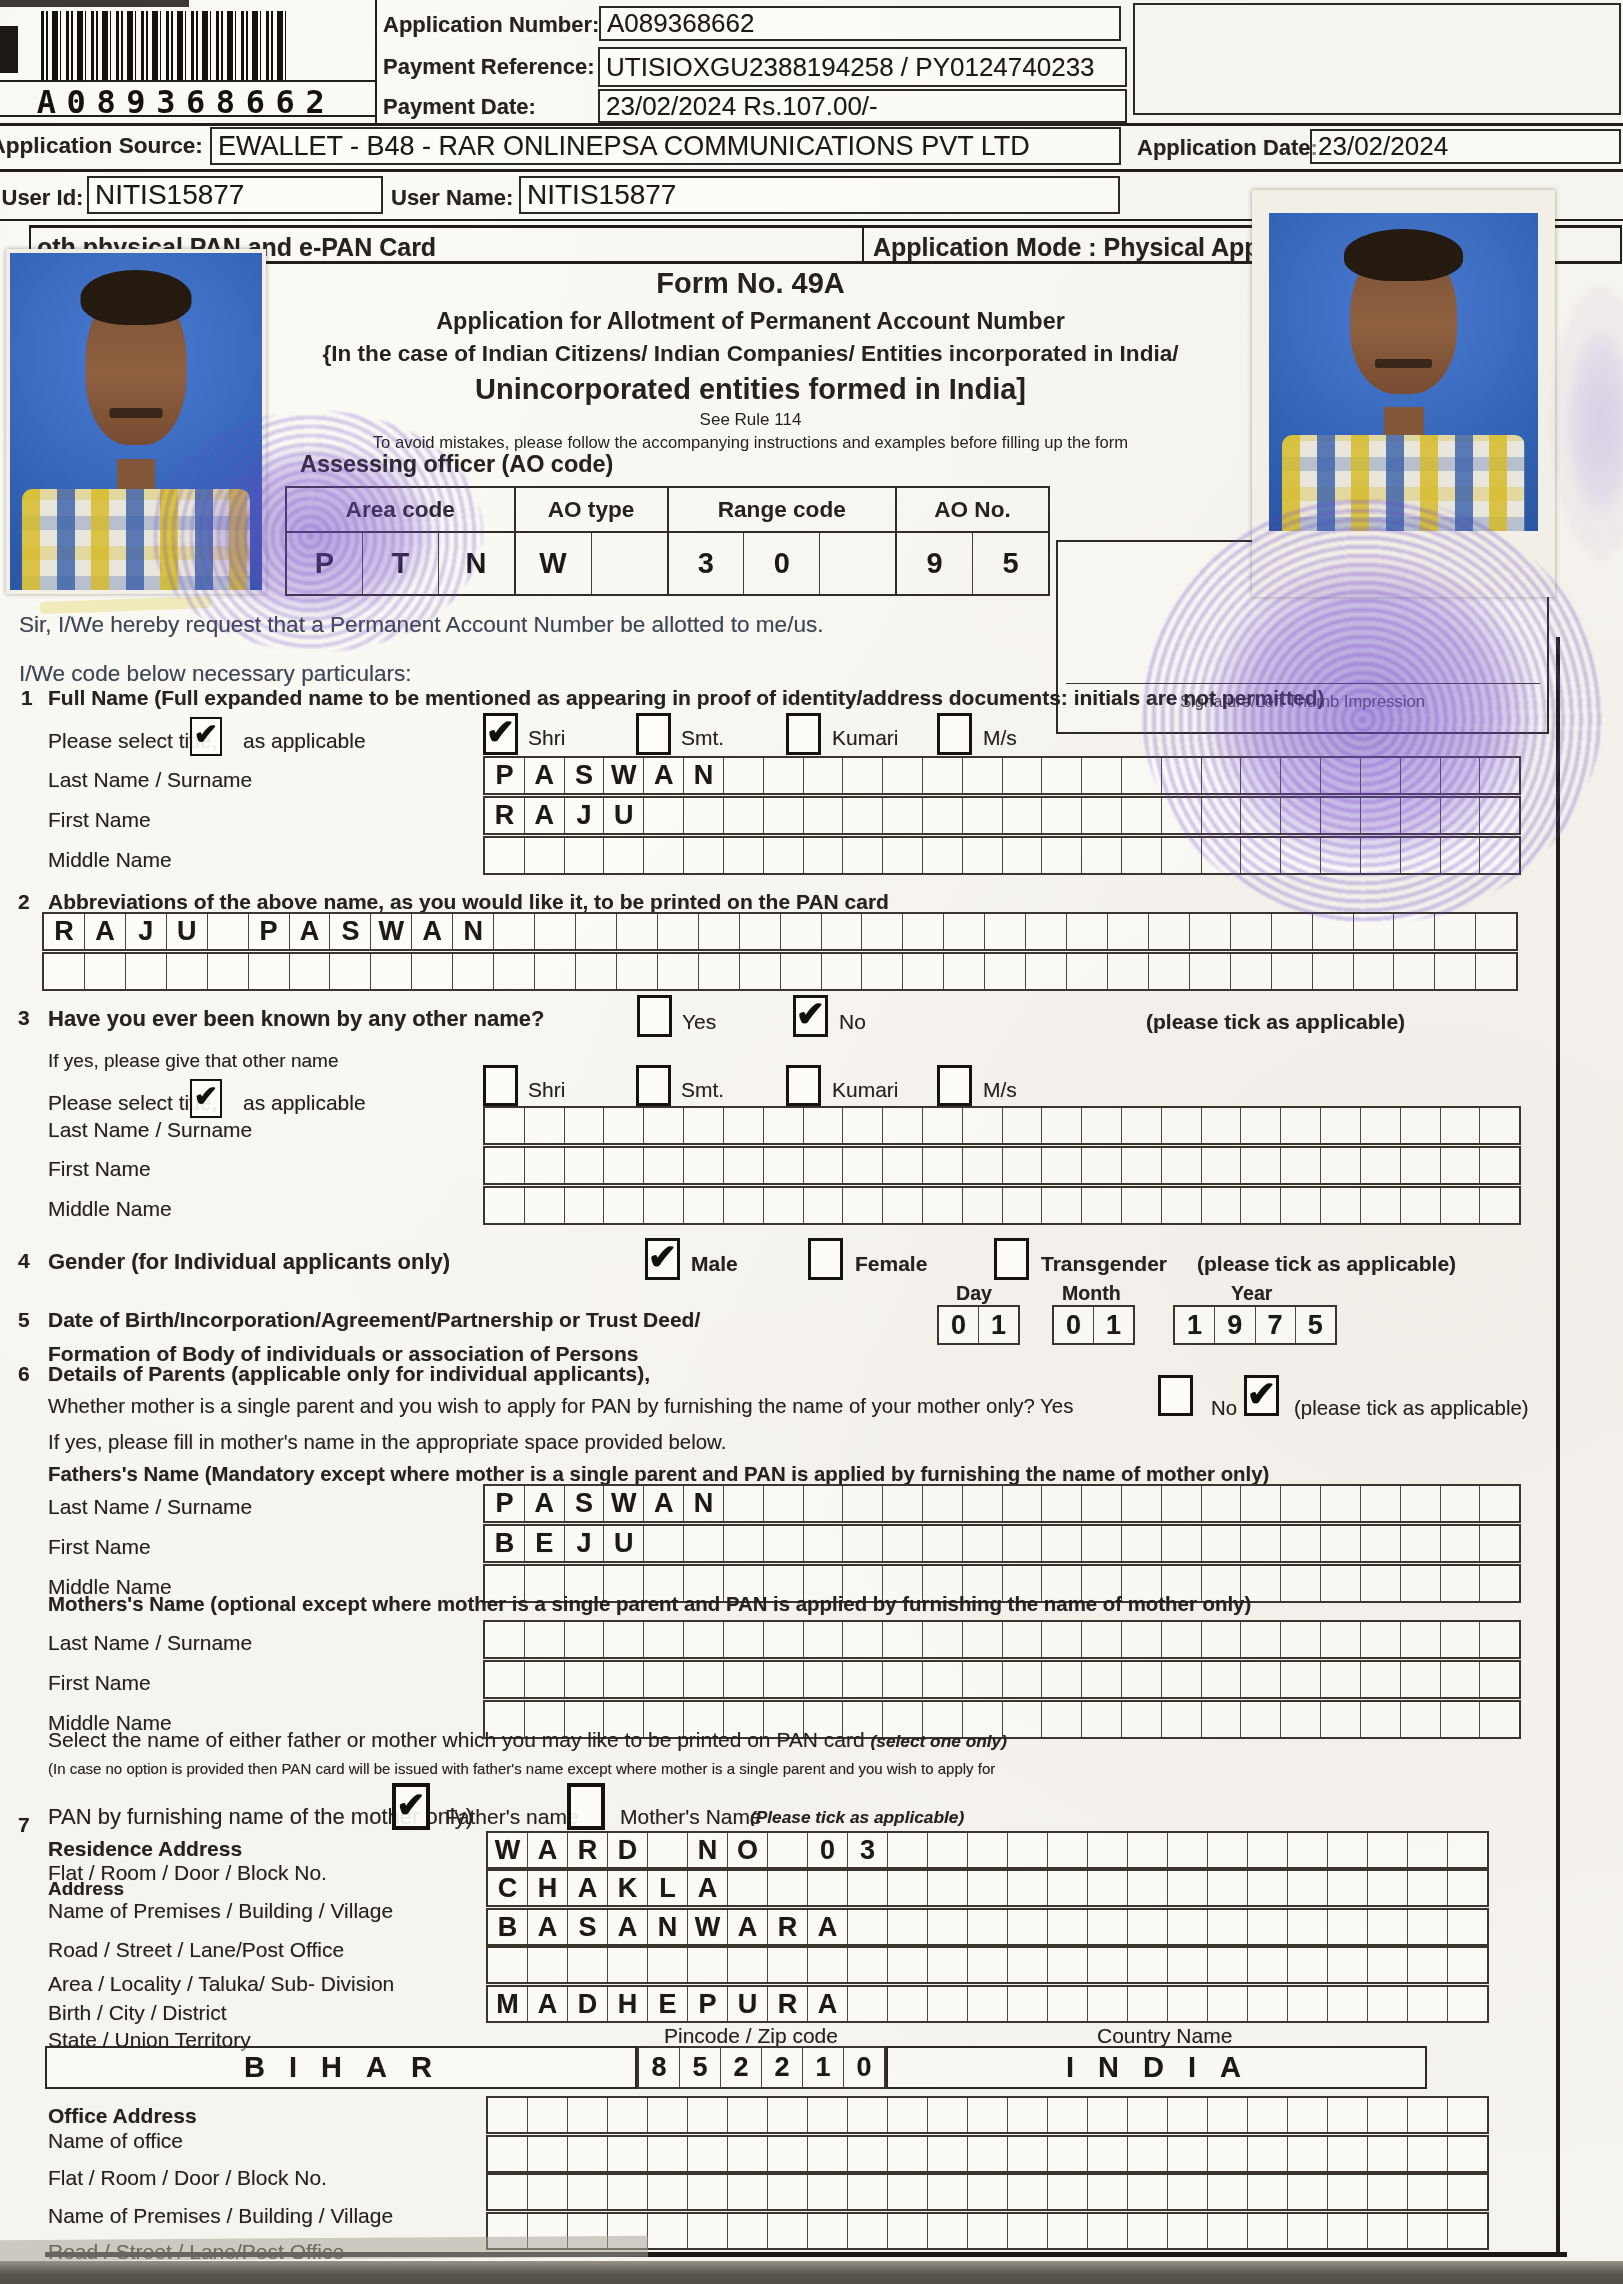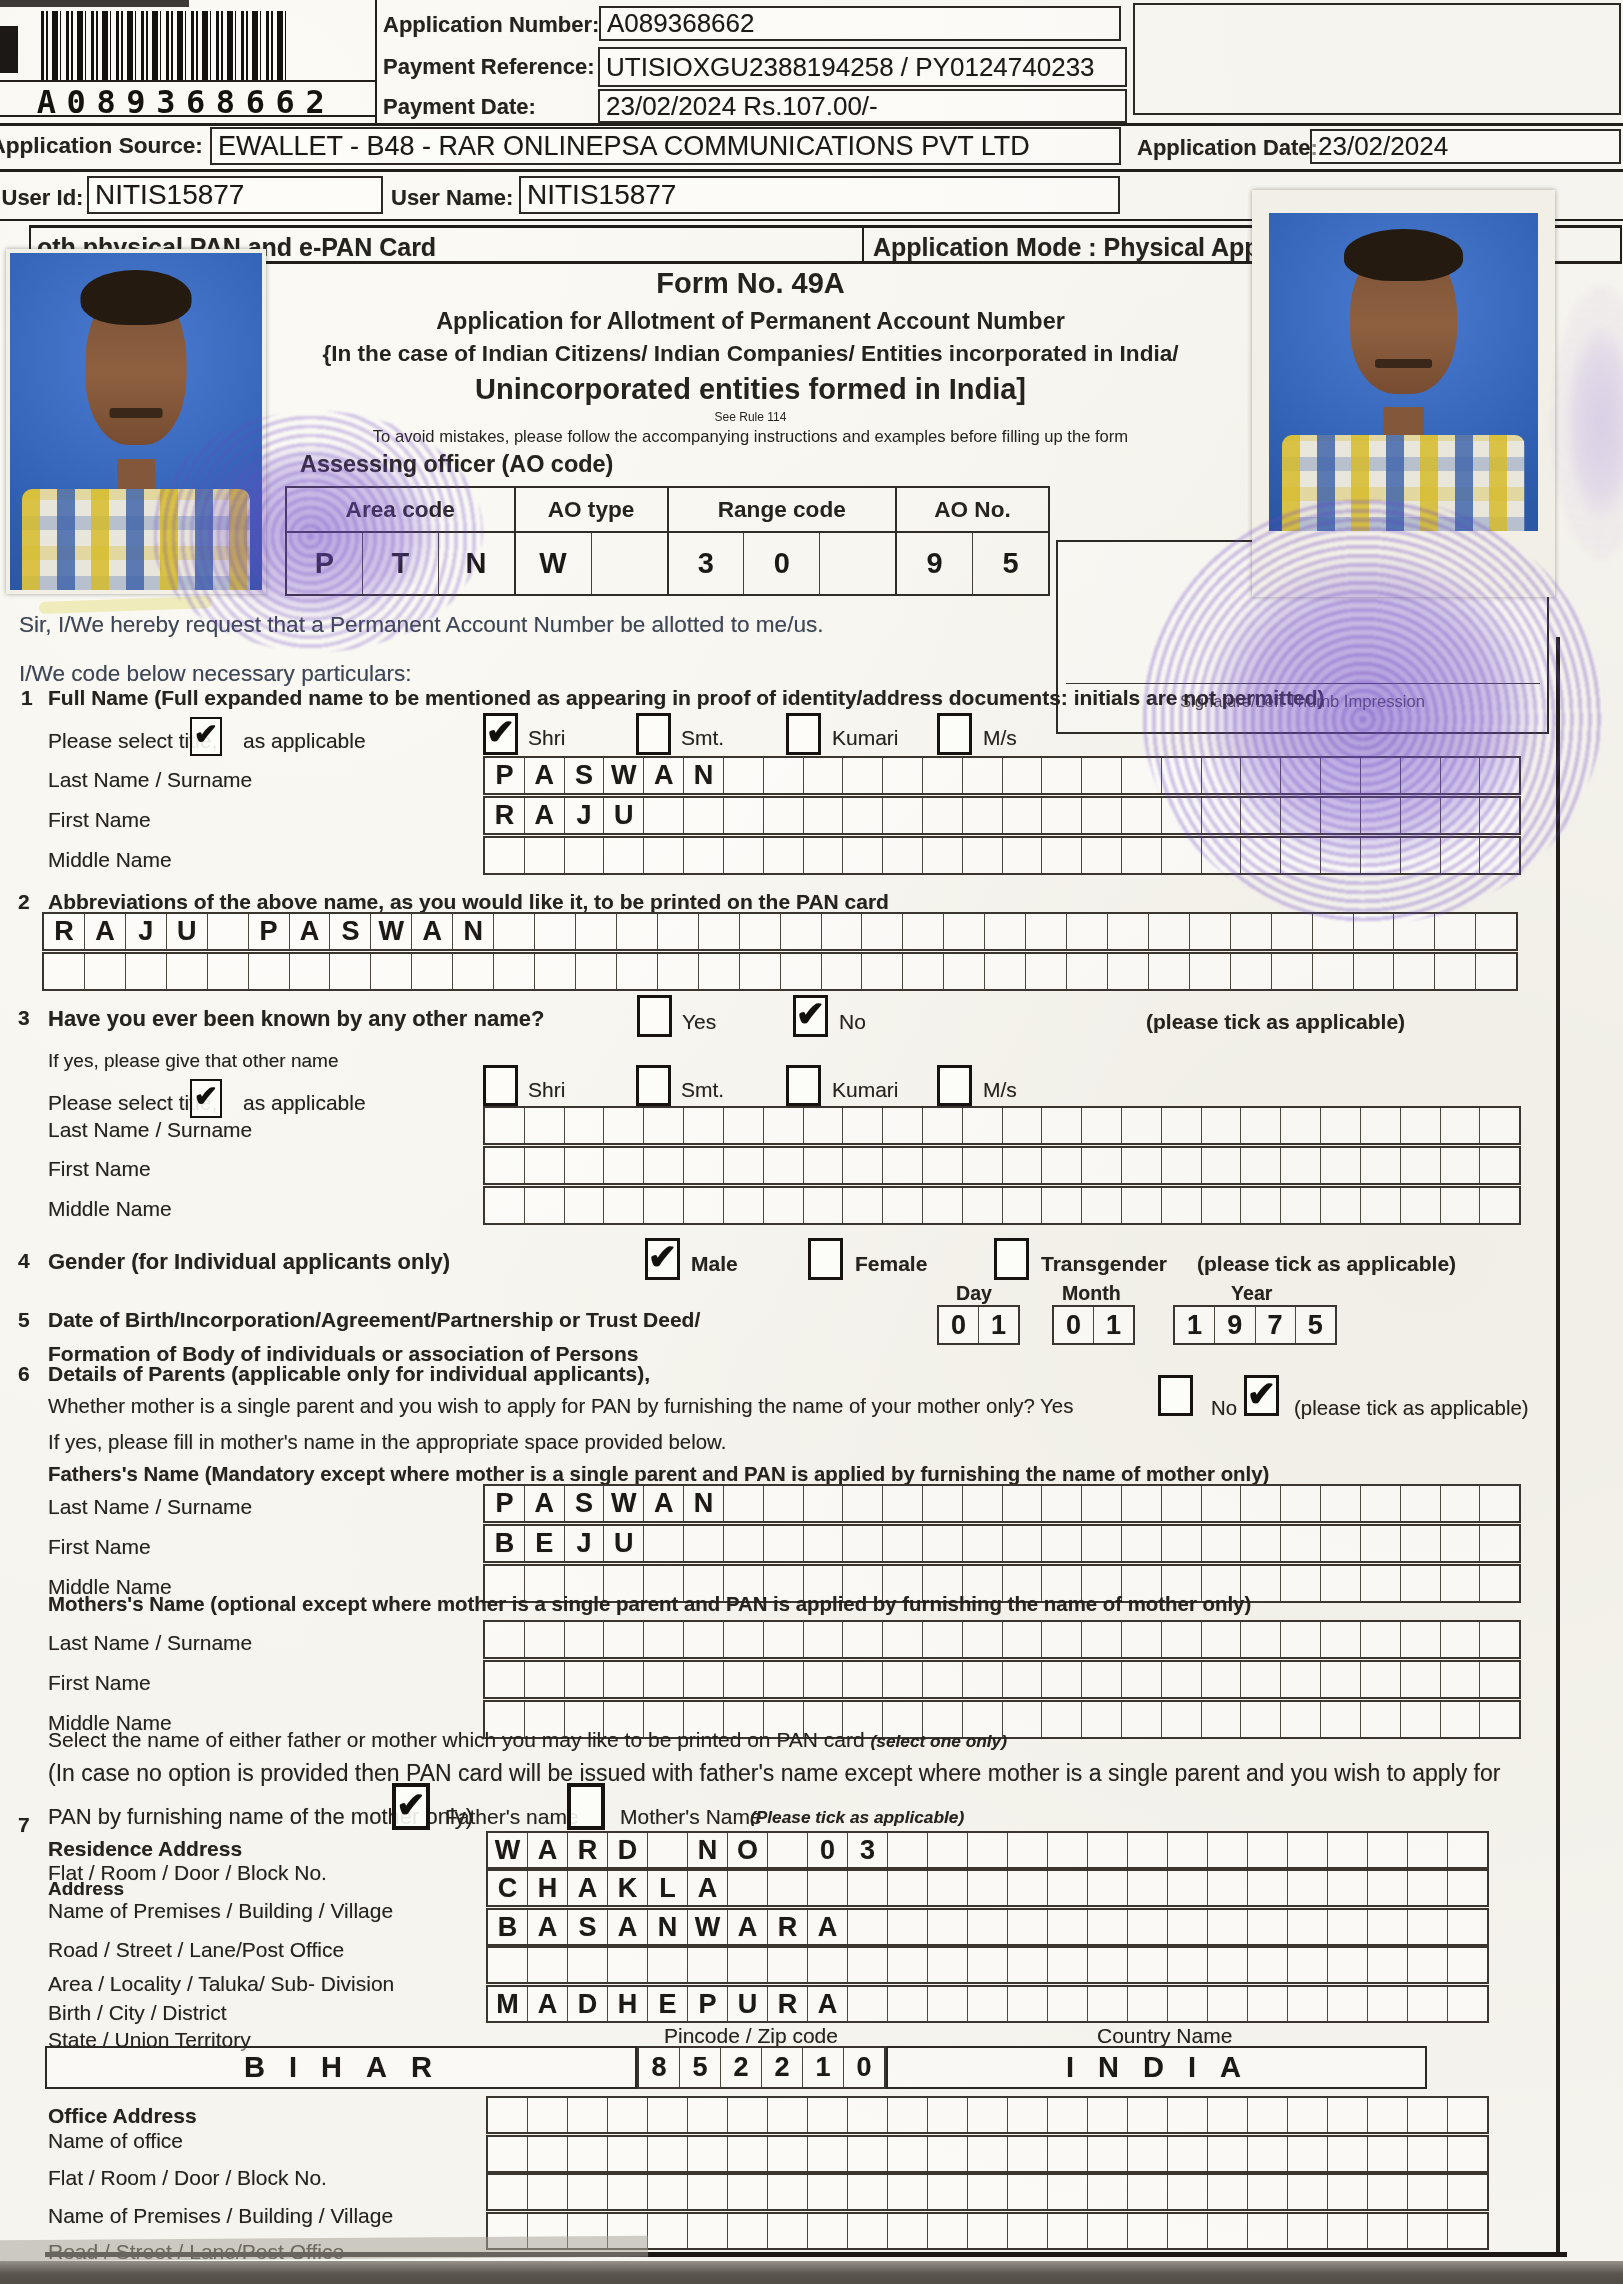--- a/index.html
+++ b/index.html
@@ -133,21 +133,21 @@
     <div class="t b" style="left:6px;top:4.5px;font-size:25px">oth physical PAN and e-PAN Card</div>
     <div class="vr" style="left:831px;top:0;width:2.3px;height:35px"></div>
     <div class="t b" style="left:842px;top:4.5px;font-size:25px">Application Mode : Physical Appli</div>
   </div>
 
   <div class="a" style="left:249px;top:267px;width:1003px;text-align:center">
     <div class="b" style="font-size:29px;margin-bottom:7.5px">Form No. 49A</div>
     <div class="b" style="font-size:23.4px;margin-bottom:6px">Application for Allotment of Permanent Account Number</div>
     <div class="b" style="font-size:22.6px;margin-bottom:6px">{In the case of Indian Citizens/ Indian Companies/ Entities incorporated in India/</div>
     <div class="b" style="font-size:29px;margin-bottom:4.5px">Unincorporated entities formed in India]</div>
-    <div style="font-size:12px;margin-bottom:3px">See Rule 114</div>
+    <div style="font-size:17px;margin-bottom:3px">See Rule 114</div>
     <div style="font-size:16.6px">To avoid mistakes, please follow the accompanying instructions and examples before filling up the form</div>
   </div>
 
   <div class="t b" style="left:300px;top:451px;font-size:23.4px">Assessing officer (AO code)</div>
   <div class="a" style="left:285px;top:486px;width:765px">
     <div class="ao-h">
       <div style="flex:3">Area code</div>
       <div style="flex:2">AO type</div>
       <div style="flex:3">Range code</div>
       <div style="flex:2">AO No.</div>
@@ -700,21 +700,21 @@
       <div class="cell"></div>
       <div class="cell"></div>
       <div class="cell"></div>
       <div class="cell"></div>
       <div class="cell"></div>
       <div class="cell"></div>
       <div class="cell"></div>
     </div>
 
   <div class="t" style="left:48px;top:1728px;font-size:21px"><span>Select the name of either father or mother which you may like to be printed on PAN card</span> <span class="i b" style="font-size:17.3px">(select one only)</span></div>
-  <div class="t" style="left:48px;top:1760px;font-size:23px">(In case no option is provided then PAN card will be issued with father's name except where mother is a single parent and you wish to apply for</div>
+  <div class="t" style="left:48px;top:1760px;font-size:15px">(In case no option is provided then PAN card will be issued with father's name except where mother is a single parent and you wish to apply for</div>
   <div class="t" style="left:48px;top:1804px;font-size:22px">PAN by furnishing name of the mother only)</div>
   <div class="cb" style="left:392px;top:1783px;width:38px;height:47px;border-width:4.5px">
       <span class="tick">✔</span>
     </div>
   <div class="t" style="left:445px;top:1805px">Father's name</div>
   <div class="cb" style="left:567px;top:1783px;width:38px;height:47px;border-width:4.5px"></div>
   <div class="t" style="left:620px;top:1805px">Mother's Name</div>
   <div class="t i b" style="left:750px;top:1808px;font-size:17.3px">(Please tick as applicable)</div>
 
   <div class="t b" style="left:18px;top:1813px">7</div>

